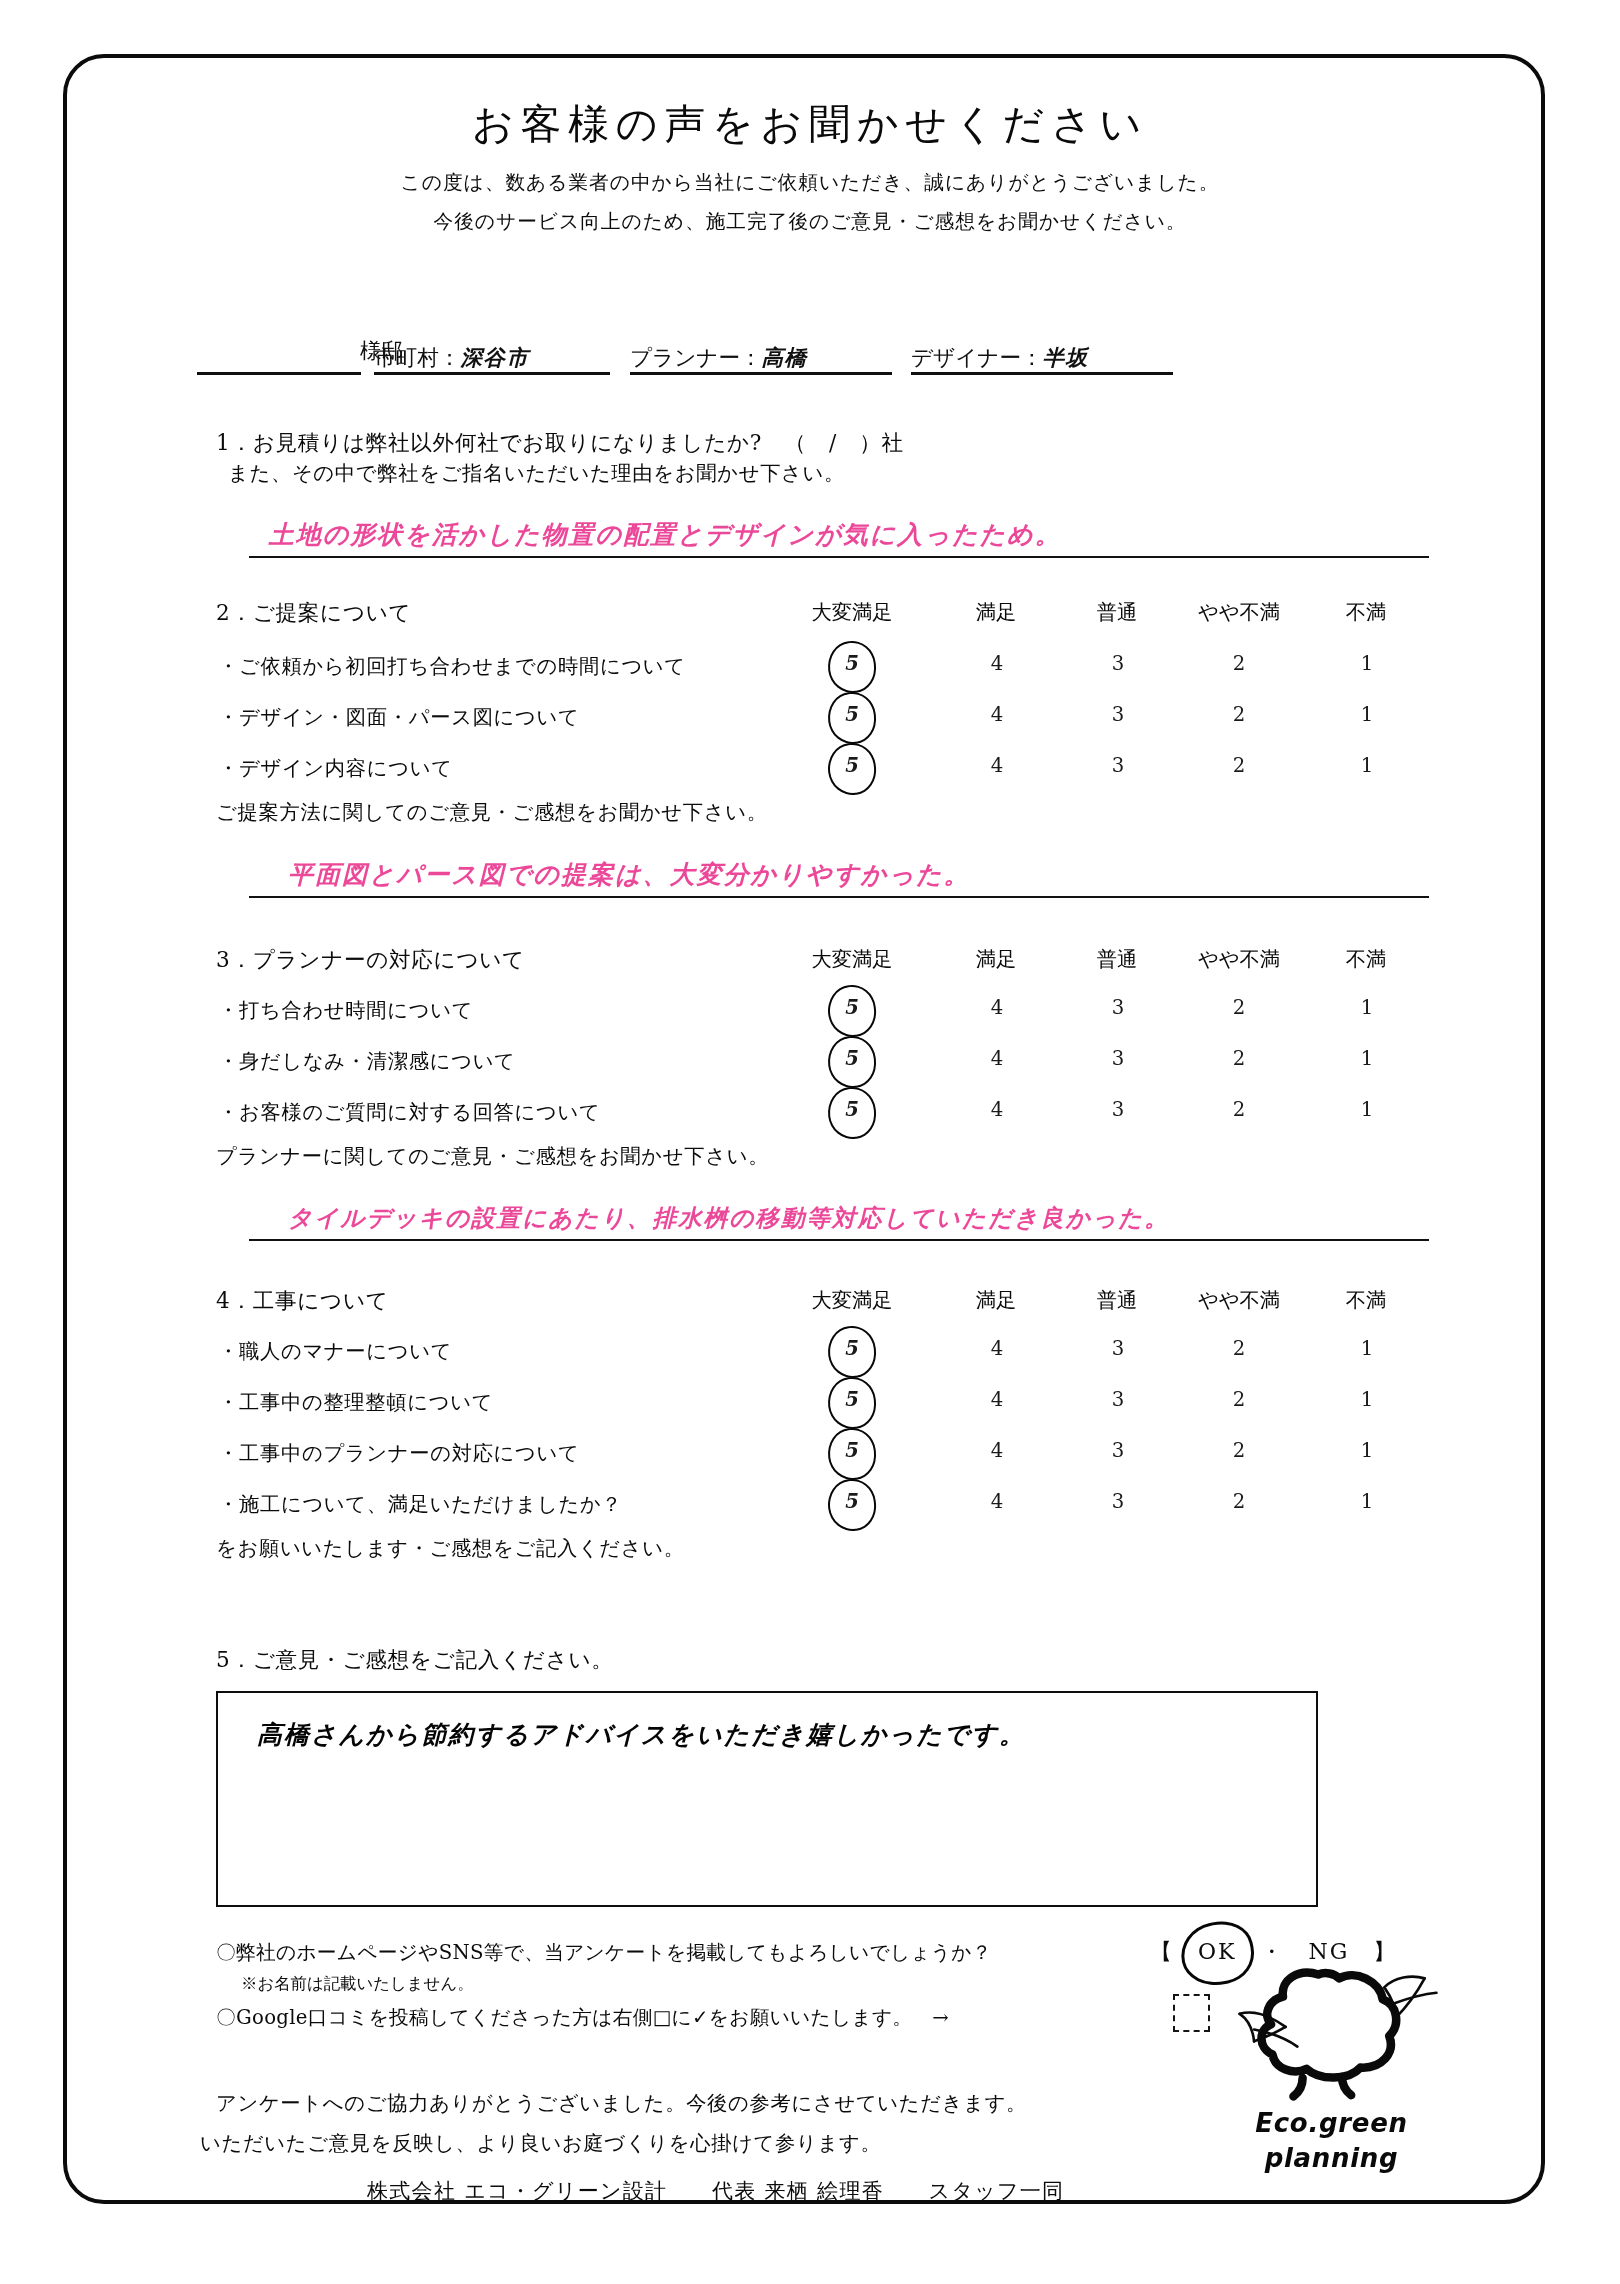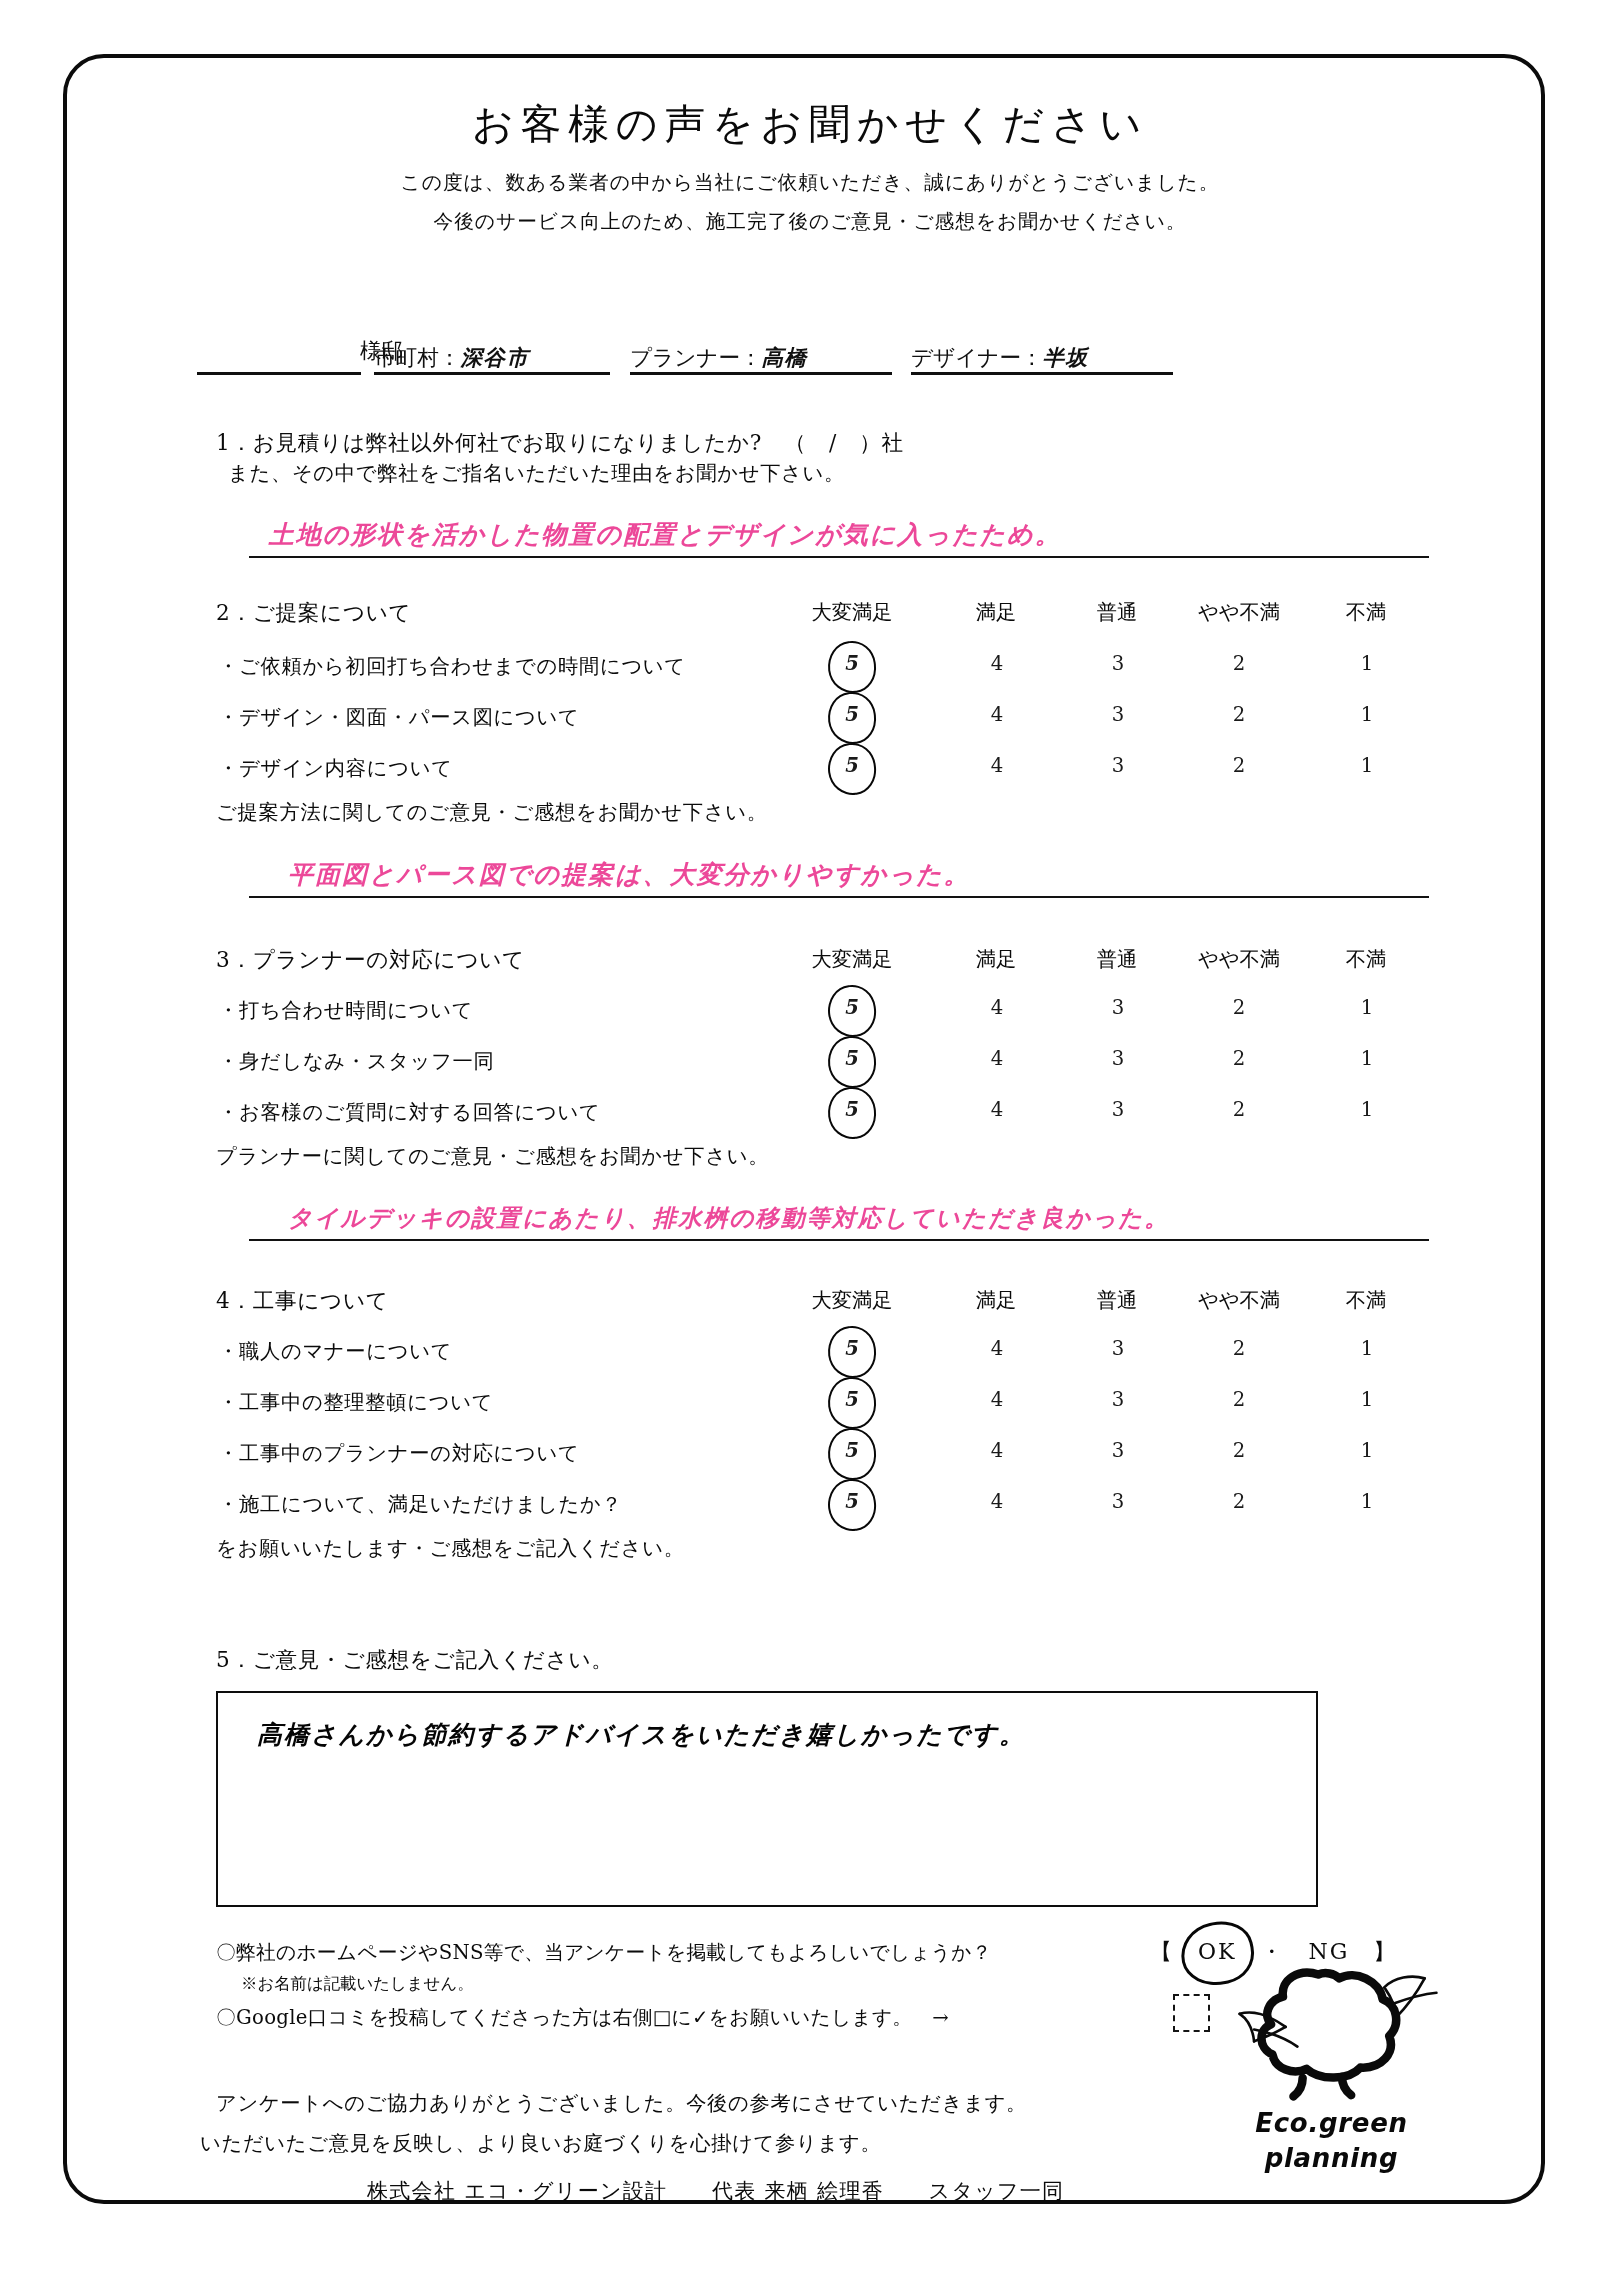--- a/index.html
+++ b/index.html
@@ -371,21 +371,21 @@
     <div class="rate-label">・打ち合わせ時間について</div>
     <div class="circle-mark" style="left:655px;"></div>
     <div class="rate-val marked" style="left:655px;">5</div>
     <div class="rate-val" style="left:800px;">4</div>
     <div class="rate-val" style="left:921px;">3</div>
     <div class="rate-val" style="left:1042px;">2</div>
     <div class="rate-val" style="left:1170px;">1</div>
   </div>
 
   <div class="rate-row" style="top:1044px;">
-    <div class="rate-label">・身だしなみ・スタッフ一同</div>
+    <div class="rate-label">・身だしなみ・清潔感について</div>
     <div class="circle-mark" style="left:655px;"></div>
     <div class="rate-val marked" style="left:655px;">5</div>
     <div class="rate-val" style="left:800px;">4</div>
     <div class="rate-val" style="left:921px;">3</div>
     <div class="rate-val" style="left:1042px;">2</div>
     <div class="rate-val" style="left:1170px;">1</div>
   </div>
 
   <div class="rate-row" style="top:1095px;">
     <div class="rate-label">・お客様のご質問に対する回答について</div>

